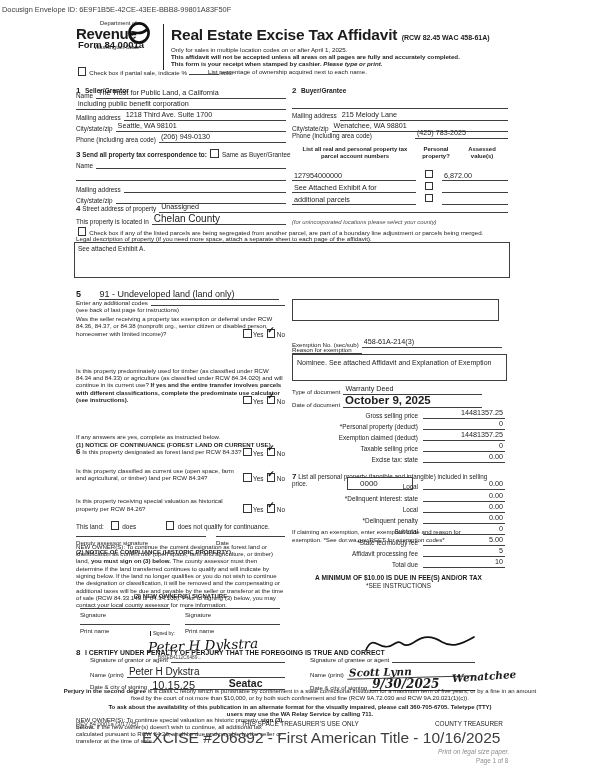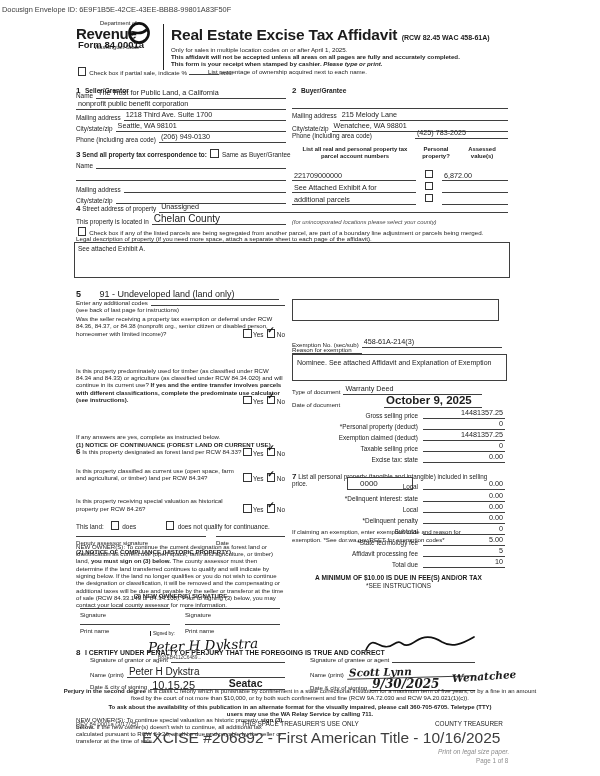--- a/index.html
+++ b/index.html
@@ -69,21 +69,21 @@
 
   <div class="abs" style="left:76px;top:79px;">
     <span class="b t8">1</span>
     <span class="b" style="font-size:6.6px;">Seller/Grantor</span>
   </div>
   <div class="abs frow" style="left:76px;top:89px;width:210px;">
     <span class="flab">Name</span>
     <span class="fval">The Trust for Public Land, a California</span>
   </div>
   <div class="abs frow" style="left:76px;top:100px;width:210px;">
-    <span class="fval">nonprofit public benefit corporation</span>
+    <span class="fval">including public benefit corporation</span>
   </div>
   <div class="abs frow" style="left:76px;top:111px;width:210px;">
     <span class="flab">Mailing address</span>
     <span class="fval">1218 Third Ave. Suite 1700</span>
   </div>
   <div class="abs frow" style="left:76px;top:122px;width:210px;">
     <span class="flab">City/state/zip</span>
     <span class="fval">Seattle, WA 98101</span>
   </div>
   <div class="abs frow" style="left:76px;top:133px;width:210px;">
@@ -131,21 +131,21 @@
   <div class="abs frow" style="left:292px;top:129px;width:216px;gap:40px;">
     <span class="flab">Phone (including area code)</span>
     <span class="fval">(425) 783-2025</span>
   </div>
 
   <div class="abs b" style="left:296px;top:146px;width:118px;font-size:5.9px;line-height:7px;text-align:center;">List all real and personal property tax parcel account numbers</div>
   <div class="abs b" style="left:418px;top:146px;width:36px;font-size:5.9px;line-height:7px;text-align:center;">Personal property?</div>
   <div class="abs b" style="left:458px;top:146px;width:48px;font-size:5.9px;line-height:7px;text-align:center;">Assessed value(s)</div>
 
   <div class="abs frow" style="left:292px;top:163px;width:216px;">
-    <span class="fval" style="flex:0 0 120px;">221709000000</span>
+    <span class="fval" style="flex:0 0 120px;">127954000000</span>
     <span style="flex:0 0 26px;text-align:center;"><span class="cb"></span></span>
     <span class="fval">6,872.00</span>
   </div>
   <div class="abs frow" style="left:292px;top:187px;width:216px;">
     <span class="fval" style="flex:0 0 120px;">additional parcels</span>
     <span style="flex:0 0 26px;text-align:center;"><span class="cb"></span></span>
     <span class="fval"></span>
   </div>
   <div class="abs frow" style="left:292px;top:175px;width:216px;">
     <span class="fval" style="flex:0 0 120px;">See Attached Exhibit A for</span>
@@ -260,21 +260,21 @@
   </div>
   <div class="abs t6 hl" style="left:292px;top:346px;width:70px;">Reason for exemption</div>
   <div class="abs boxed" style="left:292px;top:354px;width:213px;height:25px;">
     <div style="font-size:7px;padding:4px 4px;">Nominee. See attached Affidavit and Explanation of Exemption</div>
   </div>
 
   <div class="abs frow" style="left:292px;top:385px;width:190px;">
     <span class="flab" style="font-size:6.1px;">Type of document</span>
     <span class="fval">Warranty Deed</span>
   </div>
-  <div class="abs frow" style="left:292px;top:394px;width:190px;gap:41px;">
+  <div class="abs frow" style="left:292px;top:394px;width:190px;">
     <span class="flab" style="font-size:6.1px;">Date of document</span>
     <span class="fval b" style="font-size:11.5px;line-height:13px;">October 9, 2025</span>
   </div>
 
   <div class="abs taxrow" style="left:292px;top:409px;width:213px;">
     <span class="tlab">Gross selling price</span>
     <span class="tval">14481357.25</span>
   </div>
   <div class="abs taxrow" style="left:292px;top:420px;width:213px;">
     <span class="tlab">*Personal property (deduct)</span>

